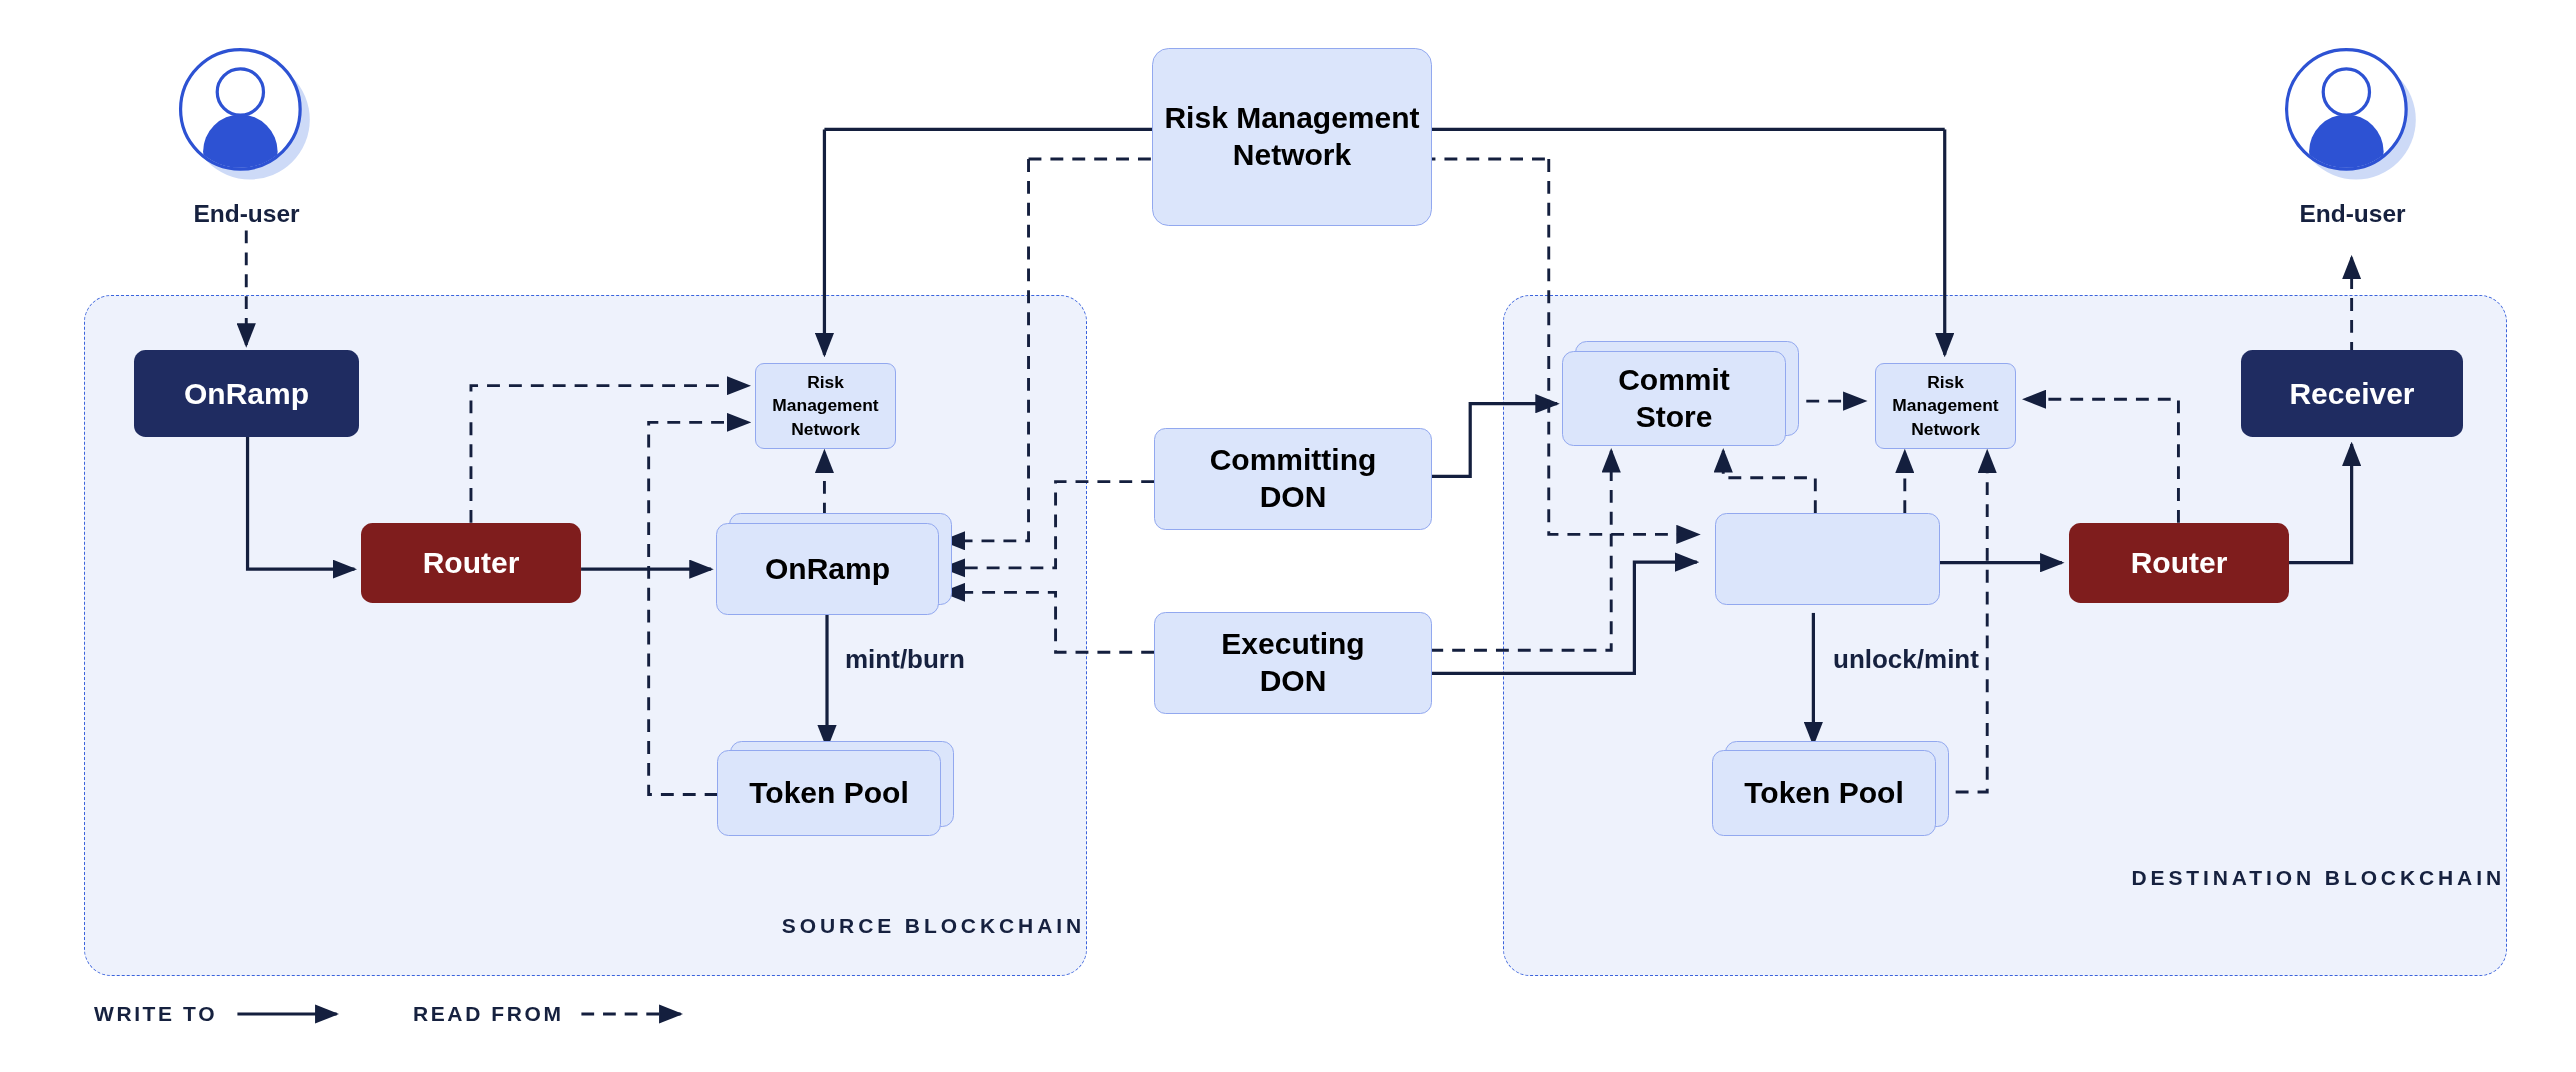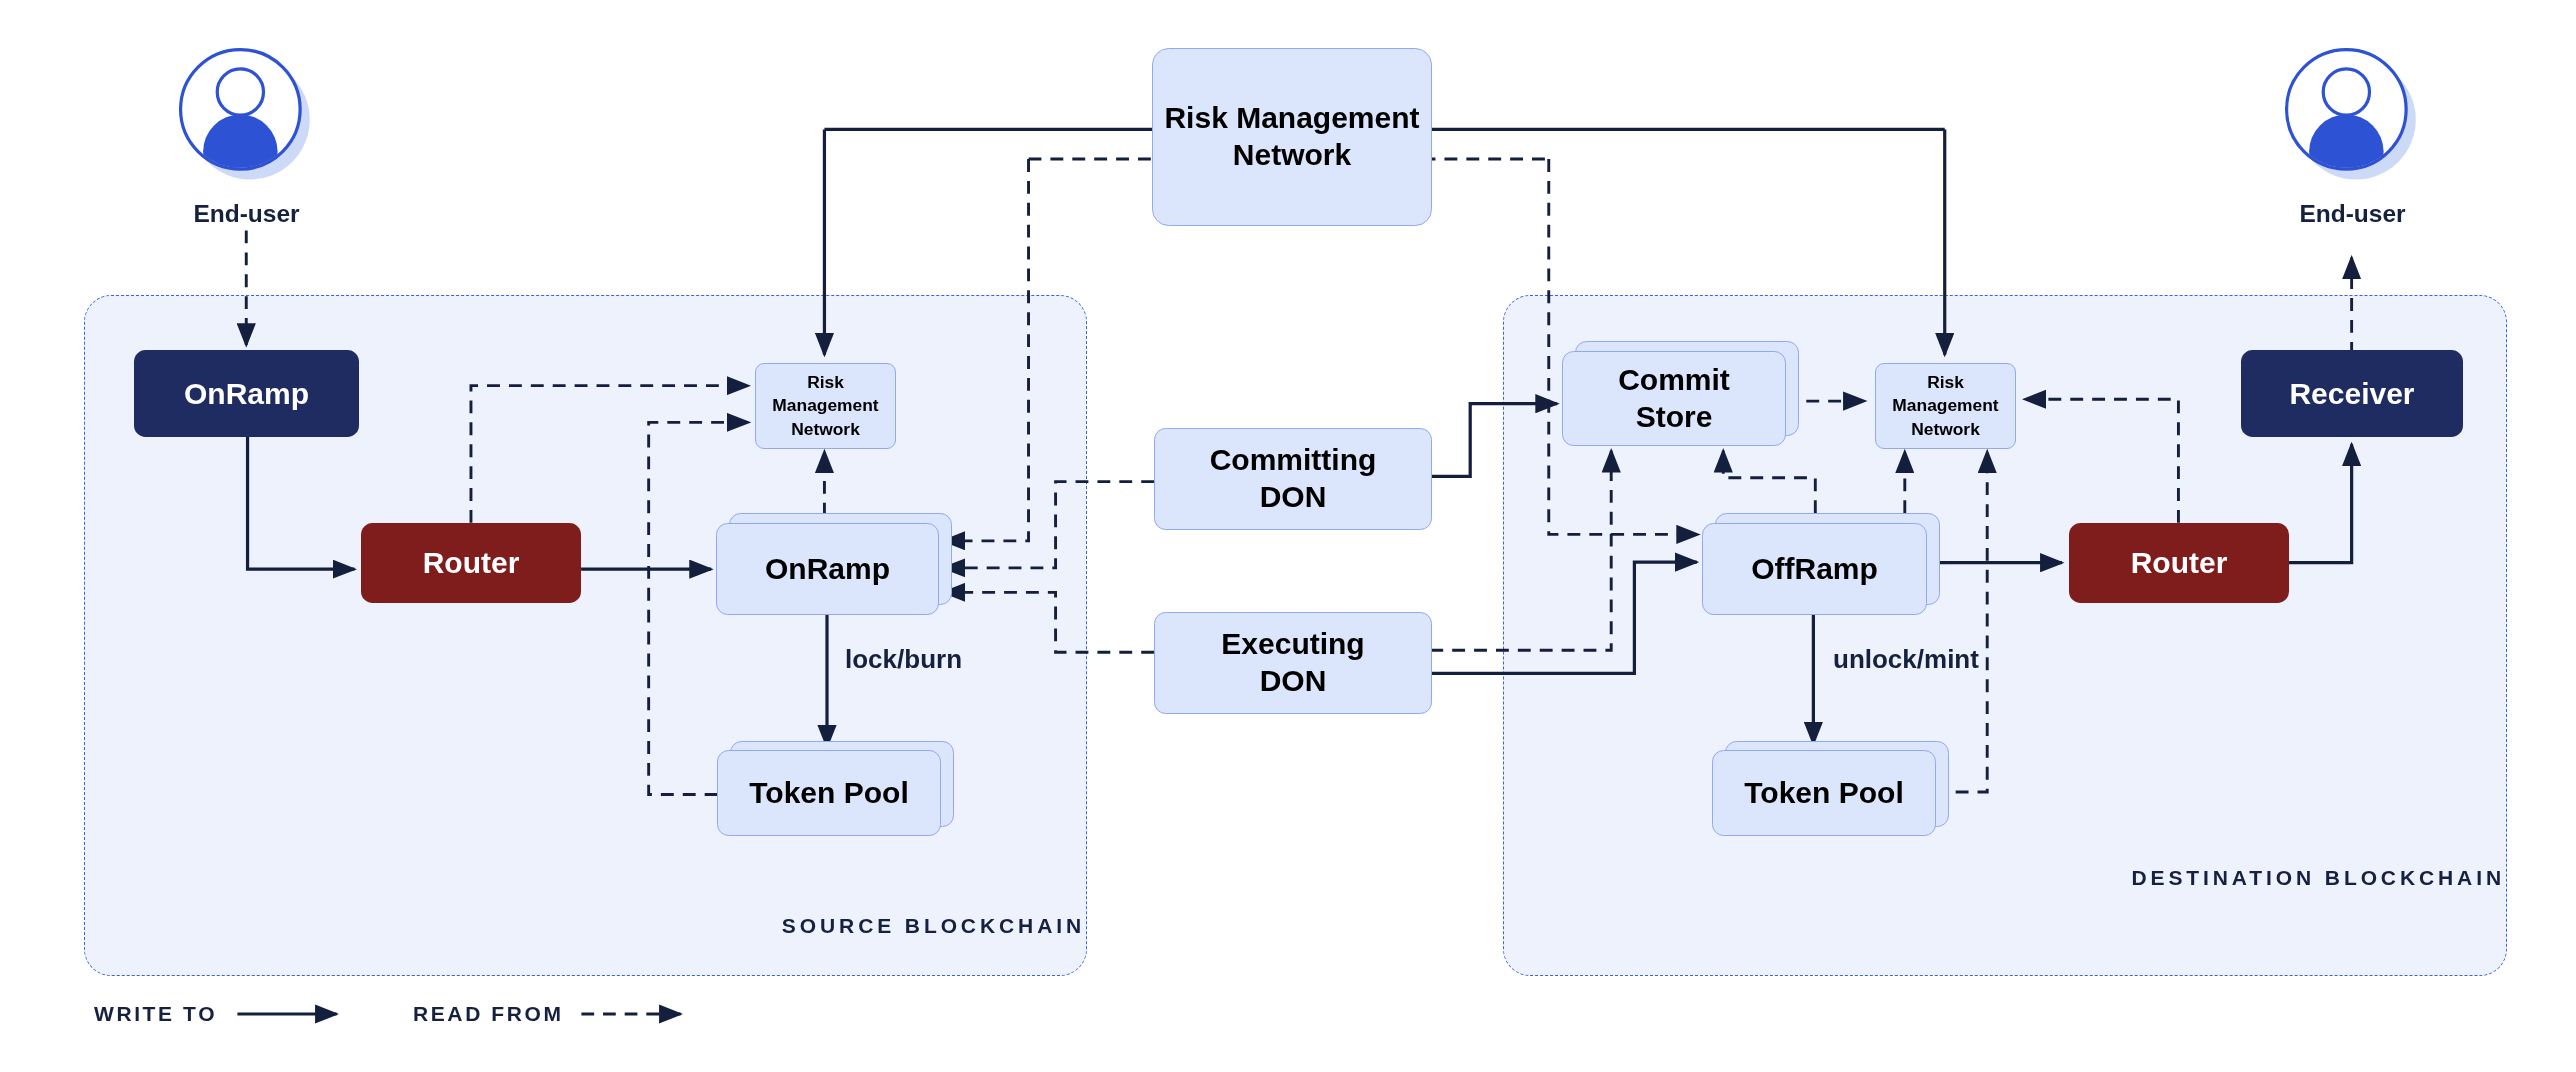--- a/index.html
+++ b/index.html
@@ -110,34 +110,33 @@
   <div class="user-label" style="left:2275px;top:200px;">End-user</div>
 
   <div class="box navy" style="left:134px;top:350px;width:225px;height:87px;">OnRamp</div>
   <div class="box blue" style="left:361px;top:523px;width:220px;height:80px;">Router</div>
   <div class="box light rmn-small pre" style="left:755px;top:363px;width:139px;height:84px;">Risk Management
 Network</div>
   <div class="box light back" style="left:729px;top:513px;width:221px;height:90px;"></div>
   <div class="box light" style="left:716px;top:523px;width:221px;height:90px;">OnRamp</div>
   <div class="box light back" style="left:730px;top:741px;width:222px;height:84px;"></div>
   <div class="box light" style="left:717px;top:750px;width:222px;height:84px;">Token Pool</div>
-  <div class="edge-label" style="left:845px;top:644px;">lock/burn</div>
+  <div class="edge-label" style="left:845px;top:644px;">mint/burn</div>
 
   <div class="box light pre" style="left:1154px;top:428px;width:276px;height:100px;">Committing
 DON</div>
   <div class="box light pre" style="left:1154px;top:612px;width:276px;height:100px;">Executing
 DON</div>
 
   <div class="box light back" style="left:1575px;top:341px;width:222px;height:93px;"></div>
   <div class="box light pre" style="left:1562px;top:351px;width:222px;height:93px;">Commit
 Store</div>
   <div class="box light rmn-small pre" style="left:1875px;top:363px;width:139px;height:84px;">Risk Management
 Network</div>
   <div class="box light back" style="left:1715px;top:513px;width:223px;height:90px;"></div>
-  <div class="box light" style="left:1702px;top:523px;width:223px;height:90px;">OffRamp</div>
   <div class="box blue" style="left:2069px;top:523px;width:220px;height:80px;">Router</div>
   <div class="box navy" style="left:2241px;top:350px;width:222px;height:87px;">Receiver</div>
   <div class="box light back" style="left:1725px;top:741px;width:222px;height:84px;"></div>
   <div class="box light" style="left:1712px;top:750px;width:222px;height:84px;">Token Pool</div>
   <div class="edge-label" style="left:1833px;top:644px;">unlock/mint</div>
 
   <div class="legend" style="left:94px;top:1000px;">
     <span>WRITE TO</span>
     <svg width="129" height="28" viewBox="0 0 200 44" style="margin-left:16.7px;">
       <path d="M4 22 H160" stroke="#141f3e" stroke-width="5" fill="none" marker-end="url(#arr)"></path>

